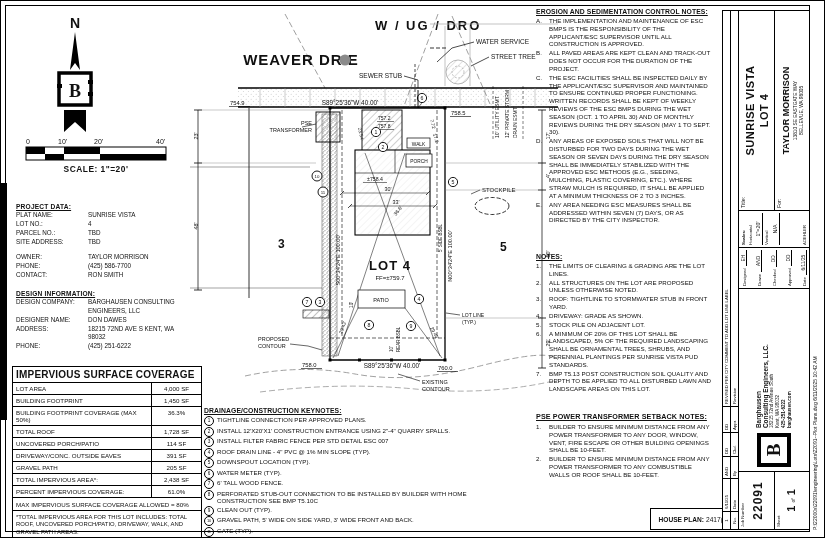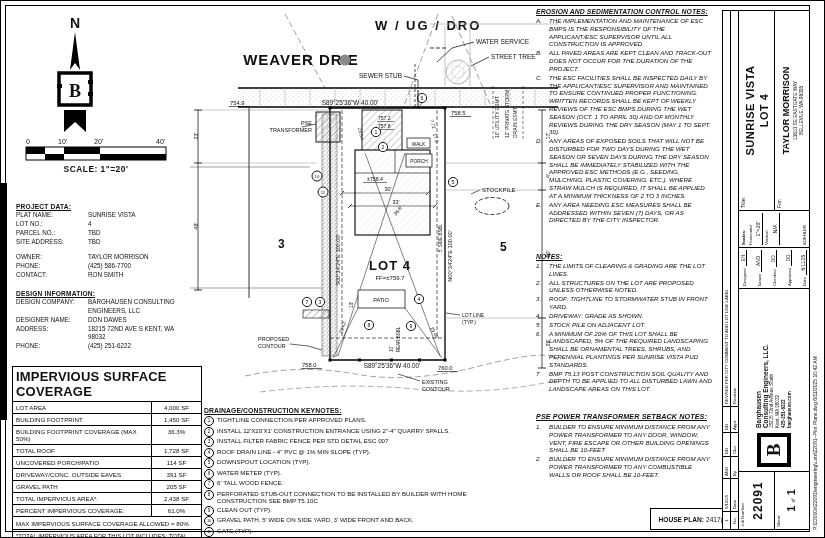--- a/index.html
+++ b/index.html
@@ -9,21 +9,21 @@
   #inner-border{position:absolute;left:5px;top:5px;width:803px;height:525px;border:1.5px solid #000;pointer-events:none;}
   #left-black-bar{position:absolute;left:0;top:183px;width:7px;height:237px;background:#000;}
   .abs{position:absolute;}
   .hd{font-weight:bold;text-decoration:underline;font-size:6.6px;letter-spacing:.2px;}
   
   .datablock{font-size:6.3px;line-height:1.4;}
   .drow{display:grid;grid-template-columns:72px 1fr;}
   .gap{height:7px;}
   
   #imp-table{border:1.6px solid #000;background:#fff;font-size:6.2px;}
-  #imp-title{font-weight:bold;font-size:13px;padding:2px 3px;border-bottom:1.2px solid #000;letter-spacing:.2px;}
+  #imp-title{font-weight:bold;font-size:10px;padding:2px 3px;border-bottom:1.2px solid #000;letter-spacing:.2px;}
   .imp-row{display:grid;grid-template-columns:1fr 50px;border-bottom:.8px solid #000;}
   .imp-row .c1{padding:2px 3px;}
   .imp-row .c2{padding:2px 2px;border-left:.8px solid #000;text-align:center;}
   #imp-max{padding:2.5px 3px;border-bottom:.8px solid #000;}
   #imp-foot{padding:2.5px 3px;font-size:5.9px;line-height:1.3;}
   
   .kn-item{display:flex;align-items:flex-start;margin-bottom:.5px;font-size:6.2px;line-height:1.25;}
   .kn-num{flex:0 0 auto;width:8px;height:8px;border:.8px solid #000;border-radius:50%;
           font-size:4.6px;line-height:7.4px;text-align:center;margin-right:3px;margin-top:0;}
   .kn-num.two{font-size:4px;letter-spacing:-.3px;}
@@ -506,21 +506,21 @@
     <div class="kn-item">
         <span class="kn-num two">10</span>
         <span>GRAVEL PATH, 5' WIDE ON SIDE YARD, 3' WIDE FRONT AND BACK.</span>
       </div>
     <div class="kn-item">
         <span class="kn-num two">11</span>
         <span>GATE (TYP).</span>
       </div>
   </div>
 
-  <div class="abs" style="left:536px;top:0;width:182px;height:438px;font-style:italic;">
+  <div class="abs" style="left:536px;top:0;width:182px;height:438px;">
     <div class="abs" style="left:0;top:8px;width:176px;">
       <div class="notes-col-hd">EROSION AND SEDIMENTATION CONTROL NOTES:</div>
       <div class="note-item">
           <span class="note-key">A.</span>
           <span class="note-txt">THE IMPLEMENTATION AND MAINTENANCE OF ESC BMPS IS THE RESPONSIBILITY OF THE APPLICANT/ESC SUPERVISOR UNTIL ALL CONSTRUCTION IS APPROVED.</span>
         </div>
       <div class="note-item">
           <span class="note-key">B.</span>
           <span class="note-txt">ALL PAVED AREAS ARE KEPT CLEAN AND TRACK-OUT DOES NOT OCCUR FOR THE DURATION OF THE PROJECT.</span>
         </div>

